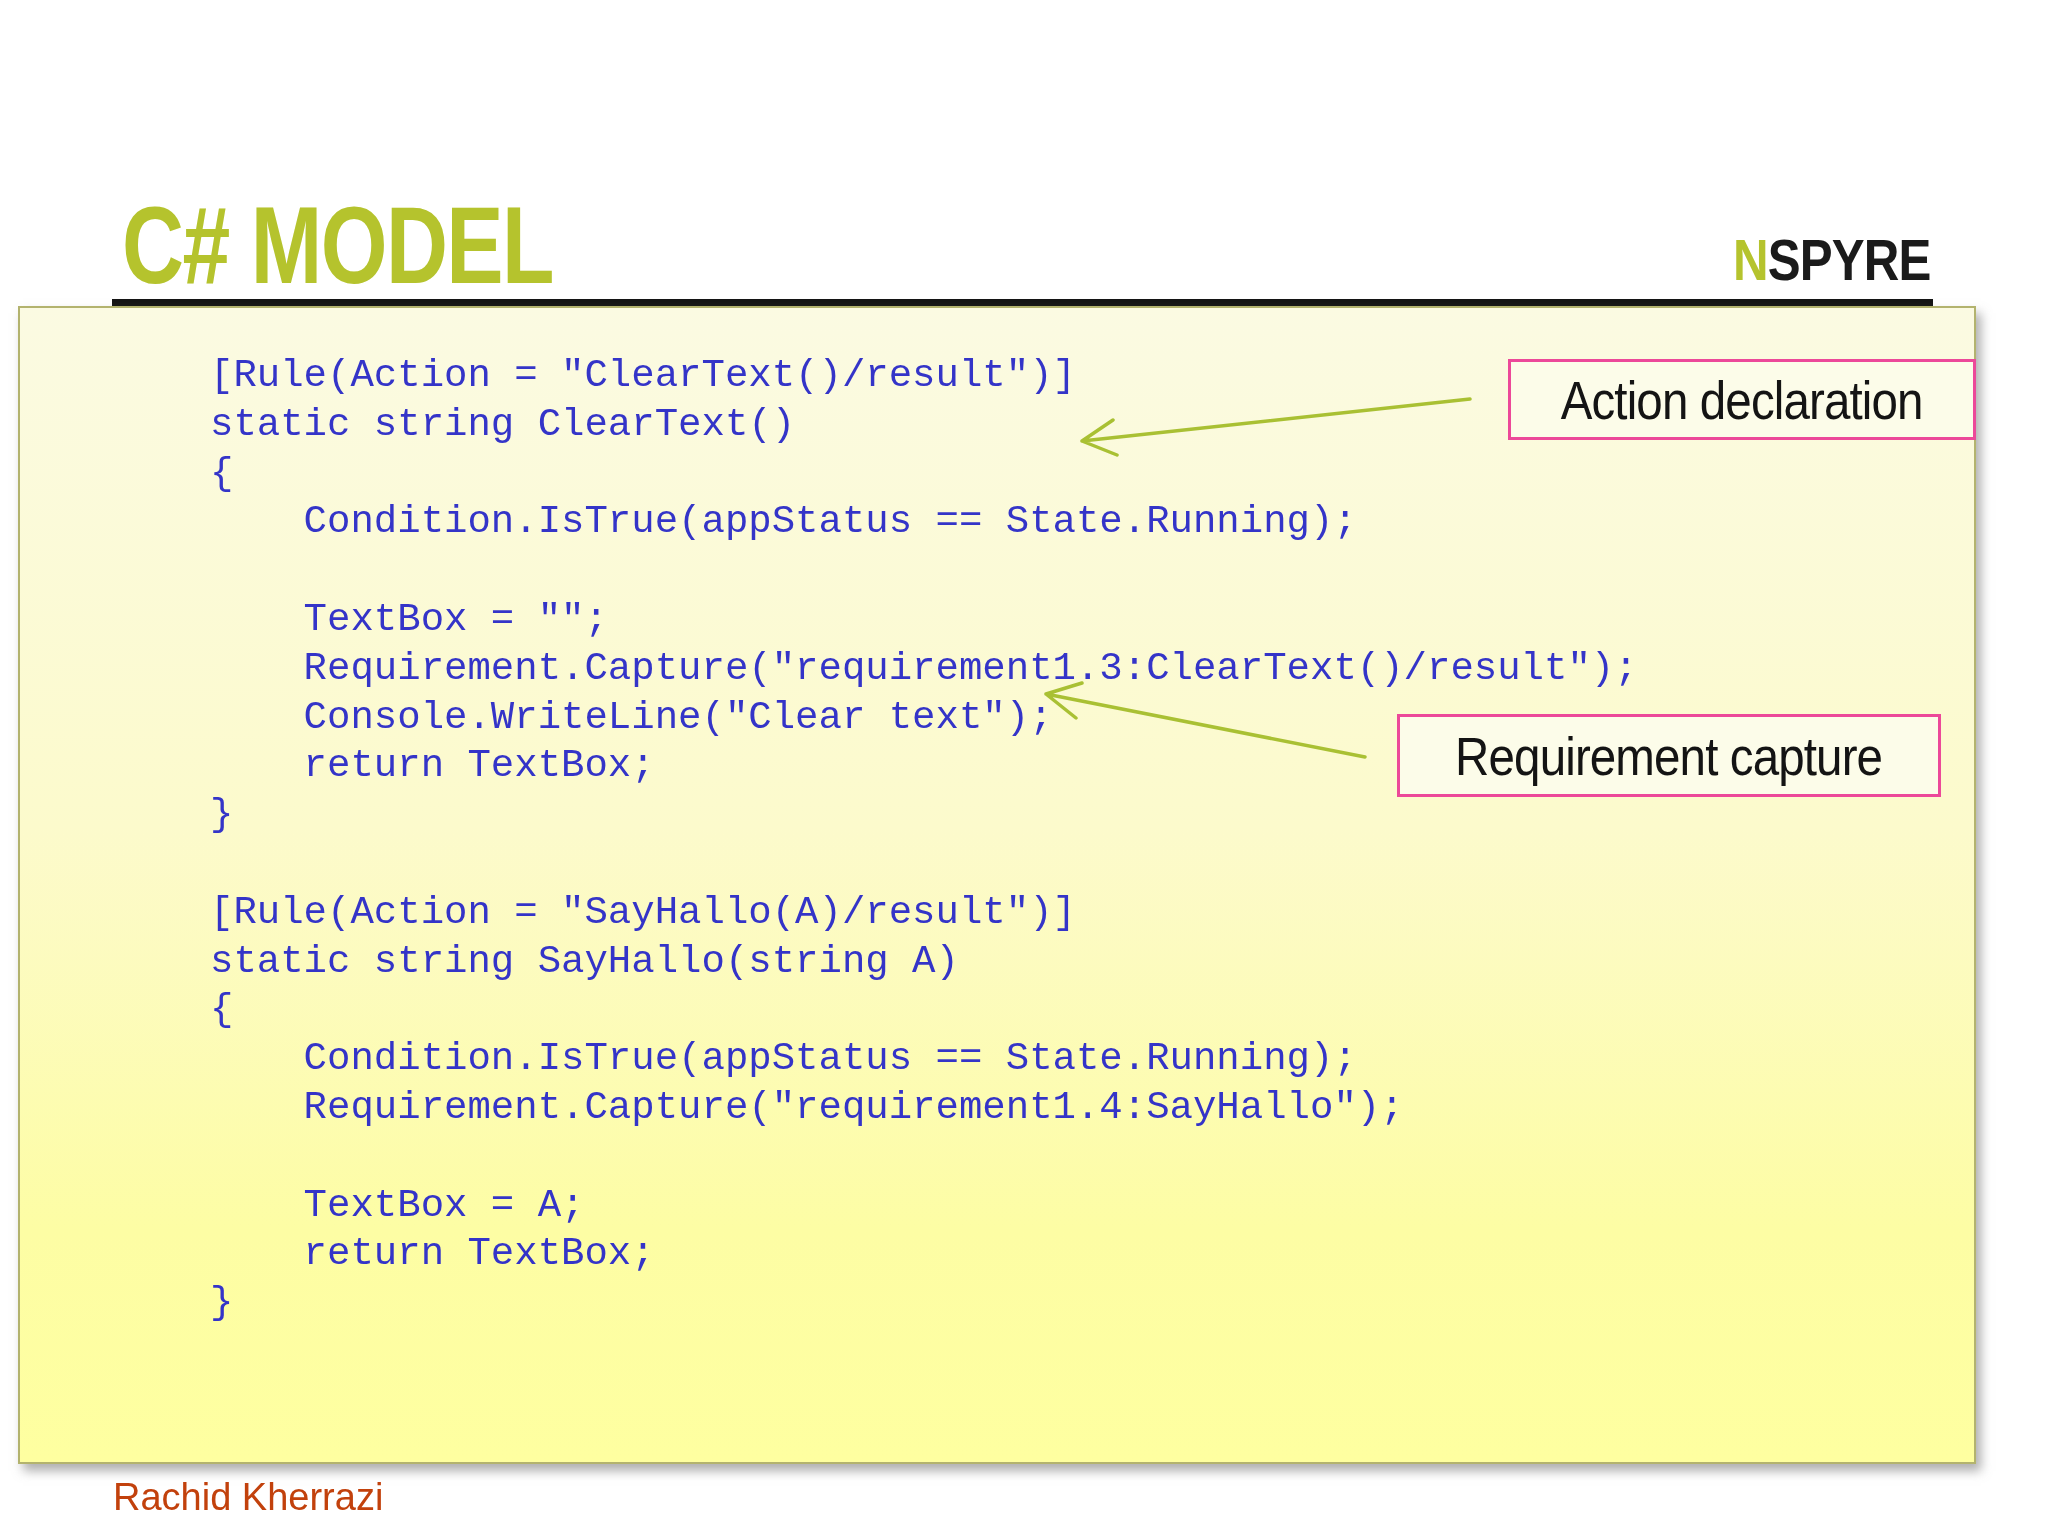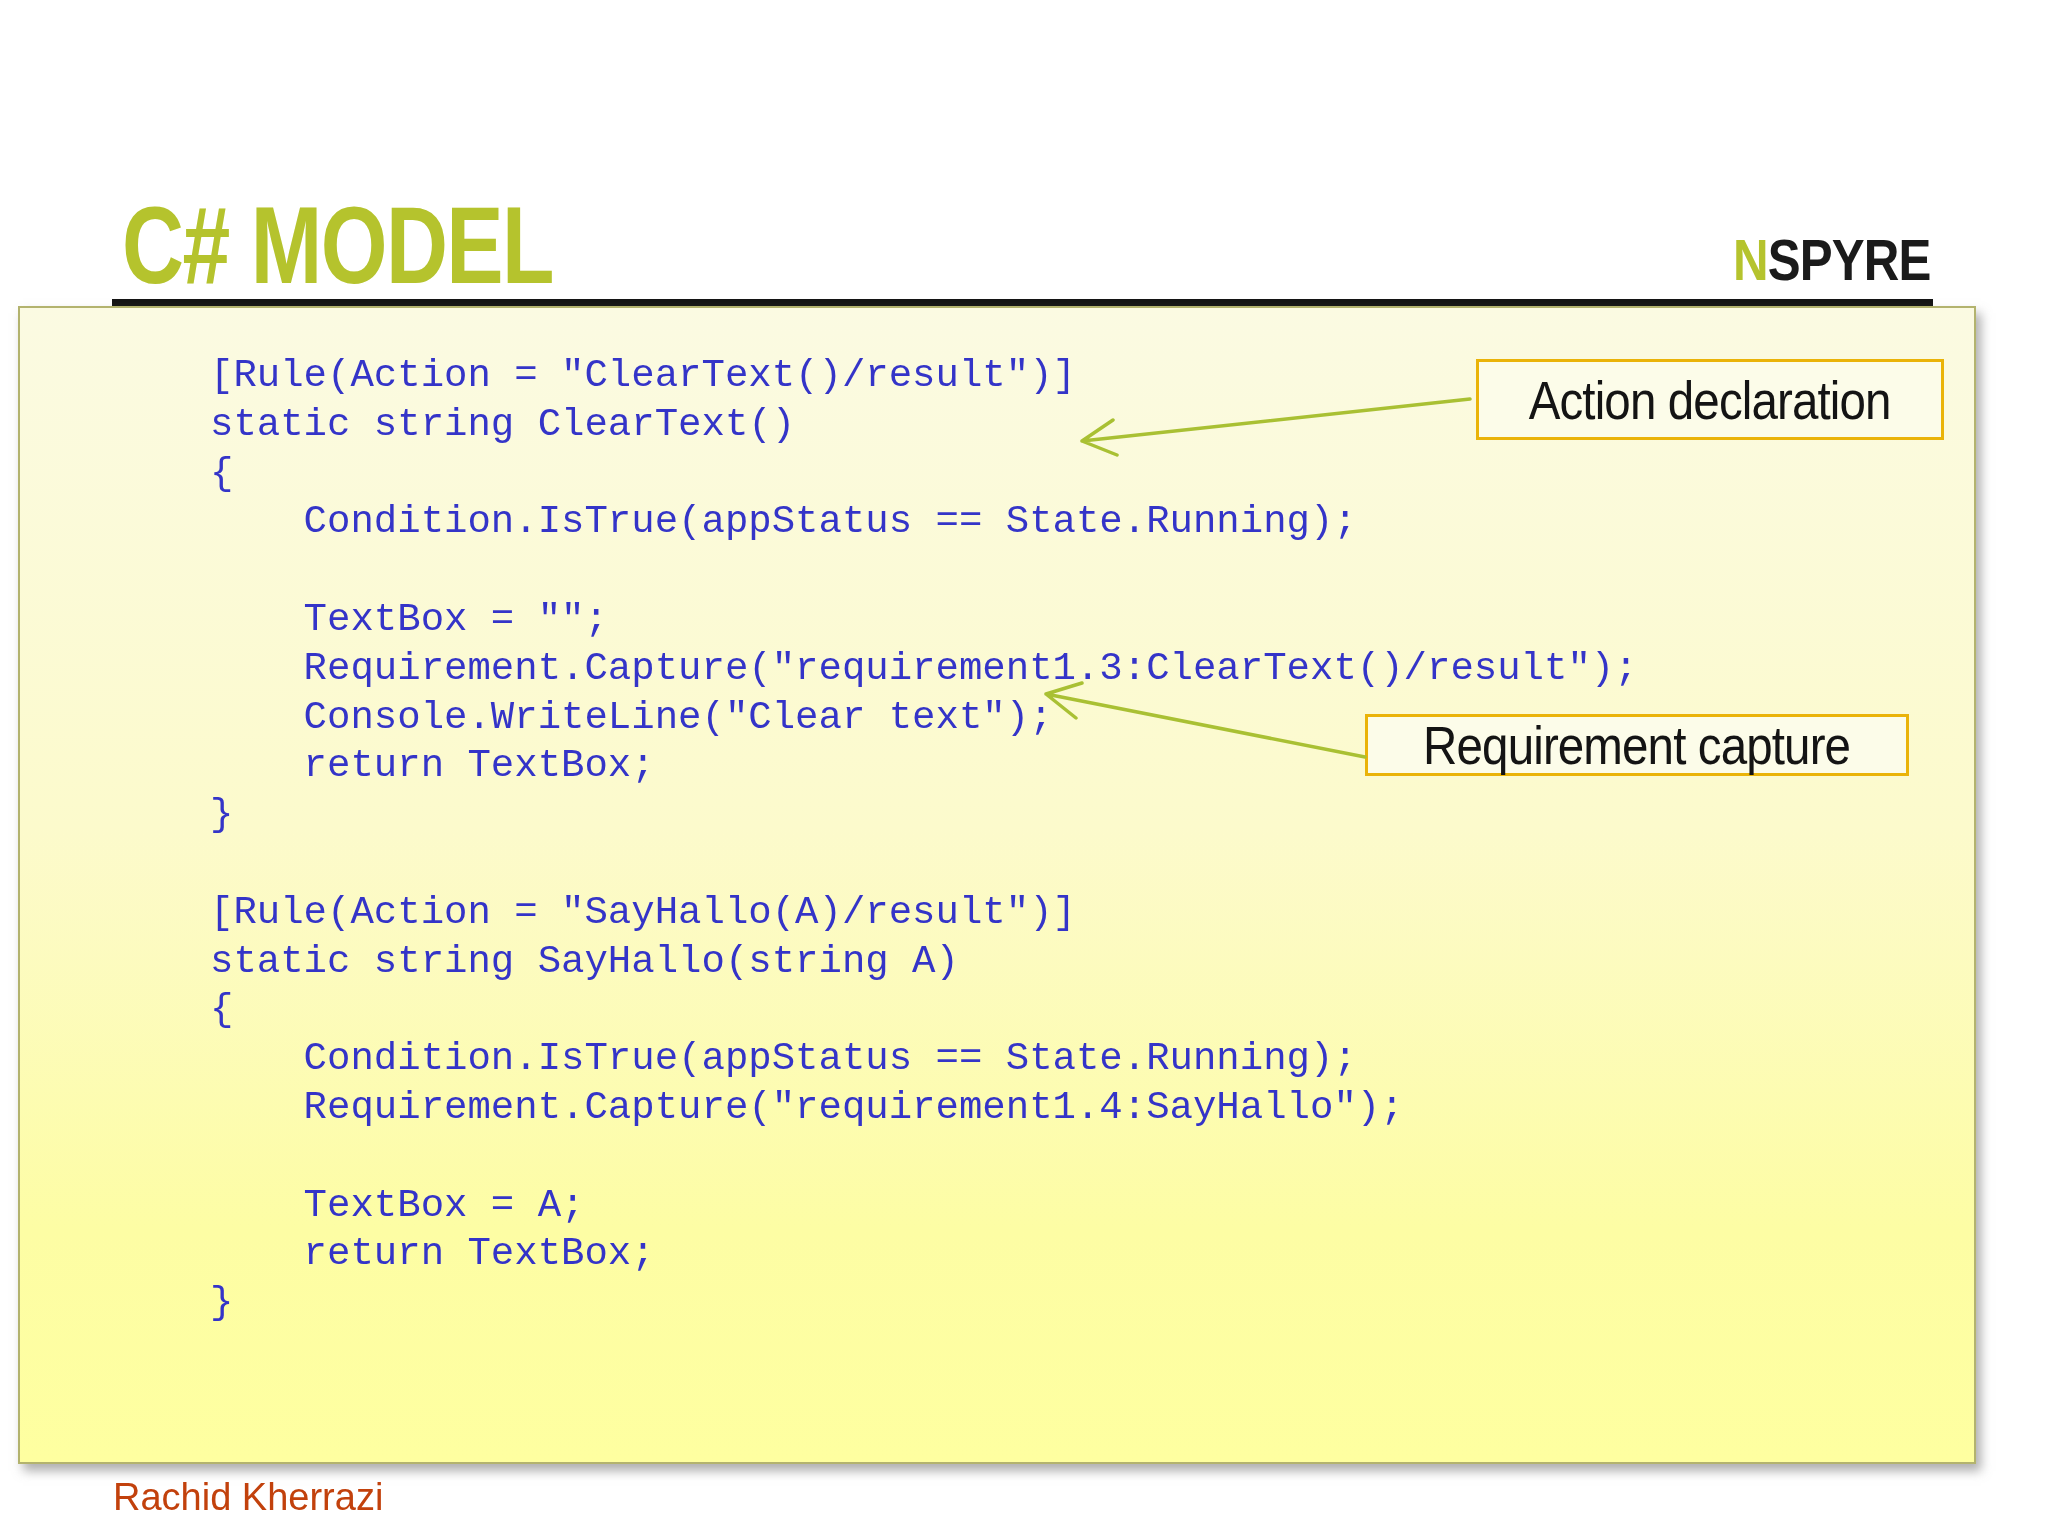--- a/index.html
+++ b/index.html
@@ -42,30 +42,31 @@
   .code-block{
     position:absolute;left:210px;top:352px;margin:0;
     font-family:"Liberation Mono", monospace;
     font-size:39px;line-height:48.8px;
     color:#3434c8;
     white-space:pre;
   }
   .callout{
     position:absolute;
     background:#fcfce9;
-    border:3px solid #eab308;
+    border:3px solid #ec4899;
     box-sizing:border-box;
     display:flex;align-items:center;justify-content:center;
     color:#141414;
     font-size:54px;
     white-space:nowrap;
+    margin-left:32px;
   }
   .callout .txt{transform:scaleX(0.88);transform-origin:center;letter-spacing:-1px;}
   .callout-action{left:1476px;top:359px;width:468px;height:81px;}
-  .callout-requirement{left:1365px;top:714px;width:544px;height:62px;}
+  .callout-requirement{left:1365px;top:714px;width:544px;height:83px;}
   .arrows{position:absolute;left:0;top:0;pointer-events:none;}
   .footer{
     position:absolute;left:113px;top:1477px;
     font-size:38px;line-height:1.1;
     color:#c2410c;
     white-space:nowrap;
   }
 </style>
 </head>
 <body>

